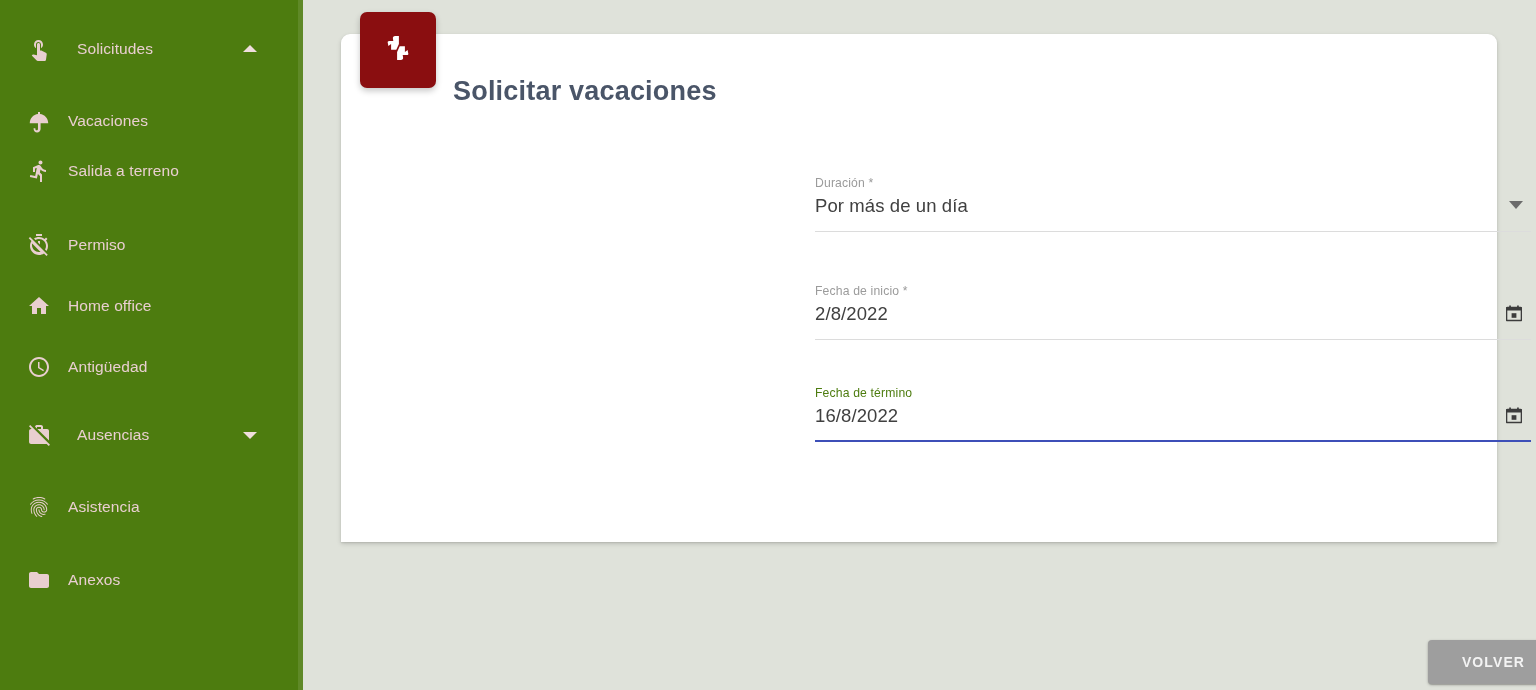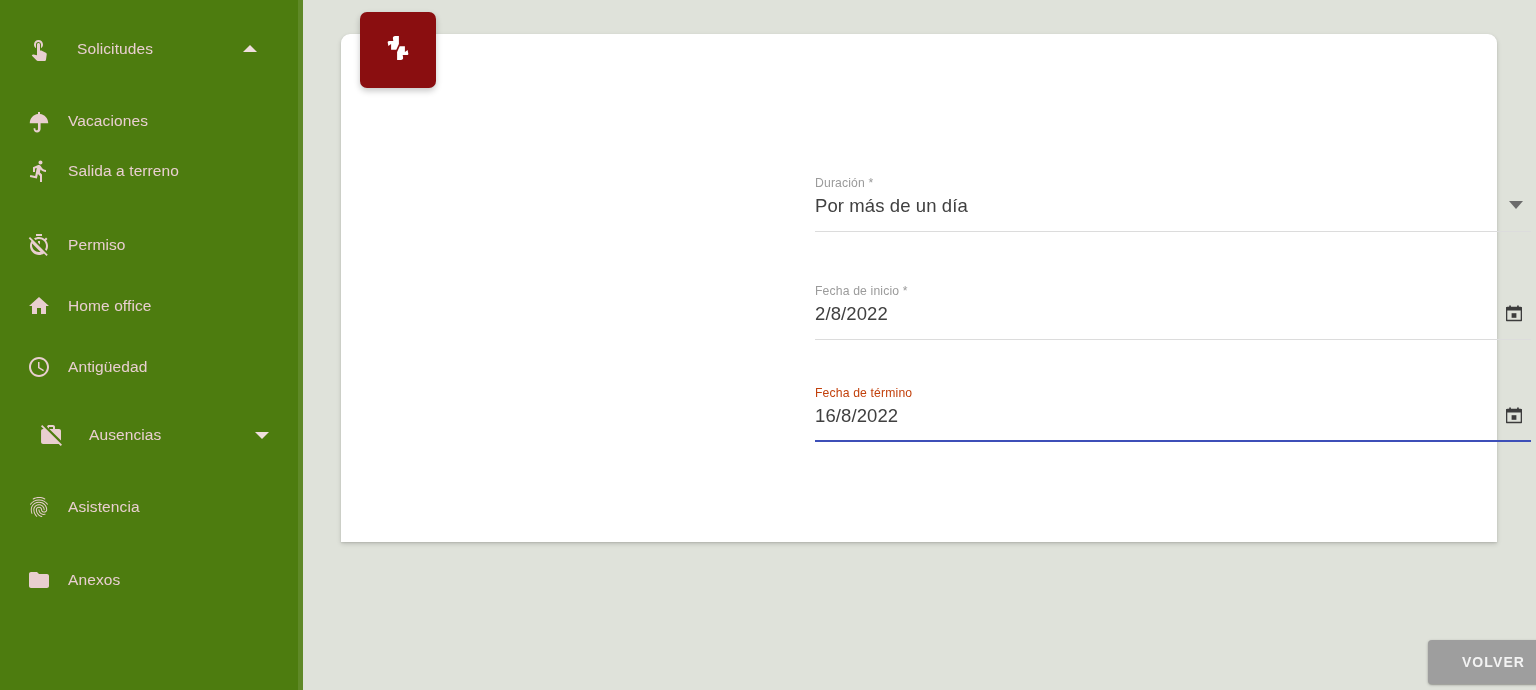--- a/index.html
+++ b/index.html
@@ -127,21 +127,21 @@
   }
   .field-label {
     position: absolute;
     left: 0;
     top: 0;
     font-size: 12.2px;
     color: #9b9b9b;
     letter-spacing: 0.15px;
     white-space: nowrap;
   }
-  .field-label.focused { color: #c2410c; }
+  .field-label.focused { color: #4d7c0f; }
   .field-value {
     position: absolute;
     left: 0;
     top: 19px;
     font-size: 18.5px;
     color: #404040;
     letter-spacing: 0.1px;
     white-space: nowrap;
   }
   .field-underline {
@@ -243,21 +243,21 @@
           <span class="nav-label child">Home office</span>
         </div>
         <div class="nav-item" style="top: 344px;">
           <span class="nav-icon">
             <svg width="24" height="24" viewBox="0 0 24 24">
               <path fill="#e9cfd0" d="M11.99 2C6.47 2 2 6.48 2 12s4.47 10 9.99 10C17.52 22 22 17.52 22 12S17.52 2 11.99 2zM12 20c-4.42 0-8-3.58-8-8s3.58-8 8-8 8 3.58 8 8-3.58 8-8 8zm.5-13H11v6l5.25 3.15.75-1.23-4.5-2.67z"></path>
             </svg>
           </span>
           <span class="nav-label child">Antigüedad</span>
         </div>
-        <div class="nav-item" style="top: 412px; margin-left: 12px;">
+        <div class="nav-item" style="top: 412px;">
           <span class="nav-icon">
             <svg width="24" height="24" viewBox="0 0 24 24">
               <path fill="#e9cfd0" d="M23 21.74l-1.46-1.46L7.21 5.95 3.25 1.99 1.99 3.25l2.7 2.7h-.64c-1.11 0-1.99.89-1.99 2l-.01 11c0 1.11.89 2 2 2h15.64L21.74 23 23 21.74zM22 7.95c.05-1.11-.84-1.95-1.95-1.95H16V4c0-1.11-.89-2-2-2h-4c-.98 0-1.8.7-1.97 1.63L22 17.6V7.95zM10 4h4v2h-4V4z"></path>
             </svg>
           </span>
           <span class="nav-label parent">Ausencias</span>
           <span class="nav-caret">
             <svg width="18" height="10" viewBox="0 0 18 10">
               <polygon points="2,2 9,9 16,2" fill="#f0dede"></polygon>
             </svg>
@@ -336,14 +336,15 @@
         <path d="M6.6 13.4 L6.6 19.2 L11.8 19.2 L14.4 13.4 L14.4 5.6 L10.6 5.6
                  C9.0 5.6 8.2 6.6 8.4 8.0 L8.8 10.4 L4.6 10.4 C3.6 10.4 3.0 11.2 3.2 12.1
                  L3.9 15.6 Z" fill="#ffffff" transform="translate(3.5,-0.5)"></path>
         <path d="M27.4 20.6 L27.4 14.8 L22.2 14.8 L19.6 20.6 L19.6 28.4 L23.4 28.4
                  C25.0 28.4 25.8 27.4 25.6 26.0 L25.2 23.6 L29.4 23.6 C30.4 23.6 31.0 22.8 30.8 21.9
                  L30.1 18.4 Z" fill="#ffffff" transform="translate(-3.5,0.5)"></path>
       </svg>
     </span>
   </div>
 
+  <h1 id="page-title">Solicitar vacaciones</h1>
 
 </div>
 
 </body></html>

